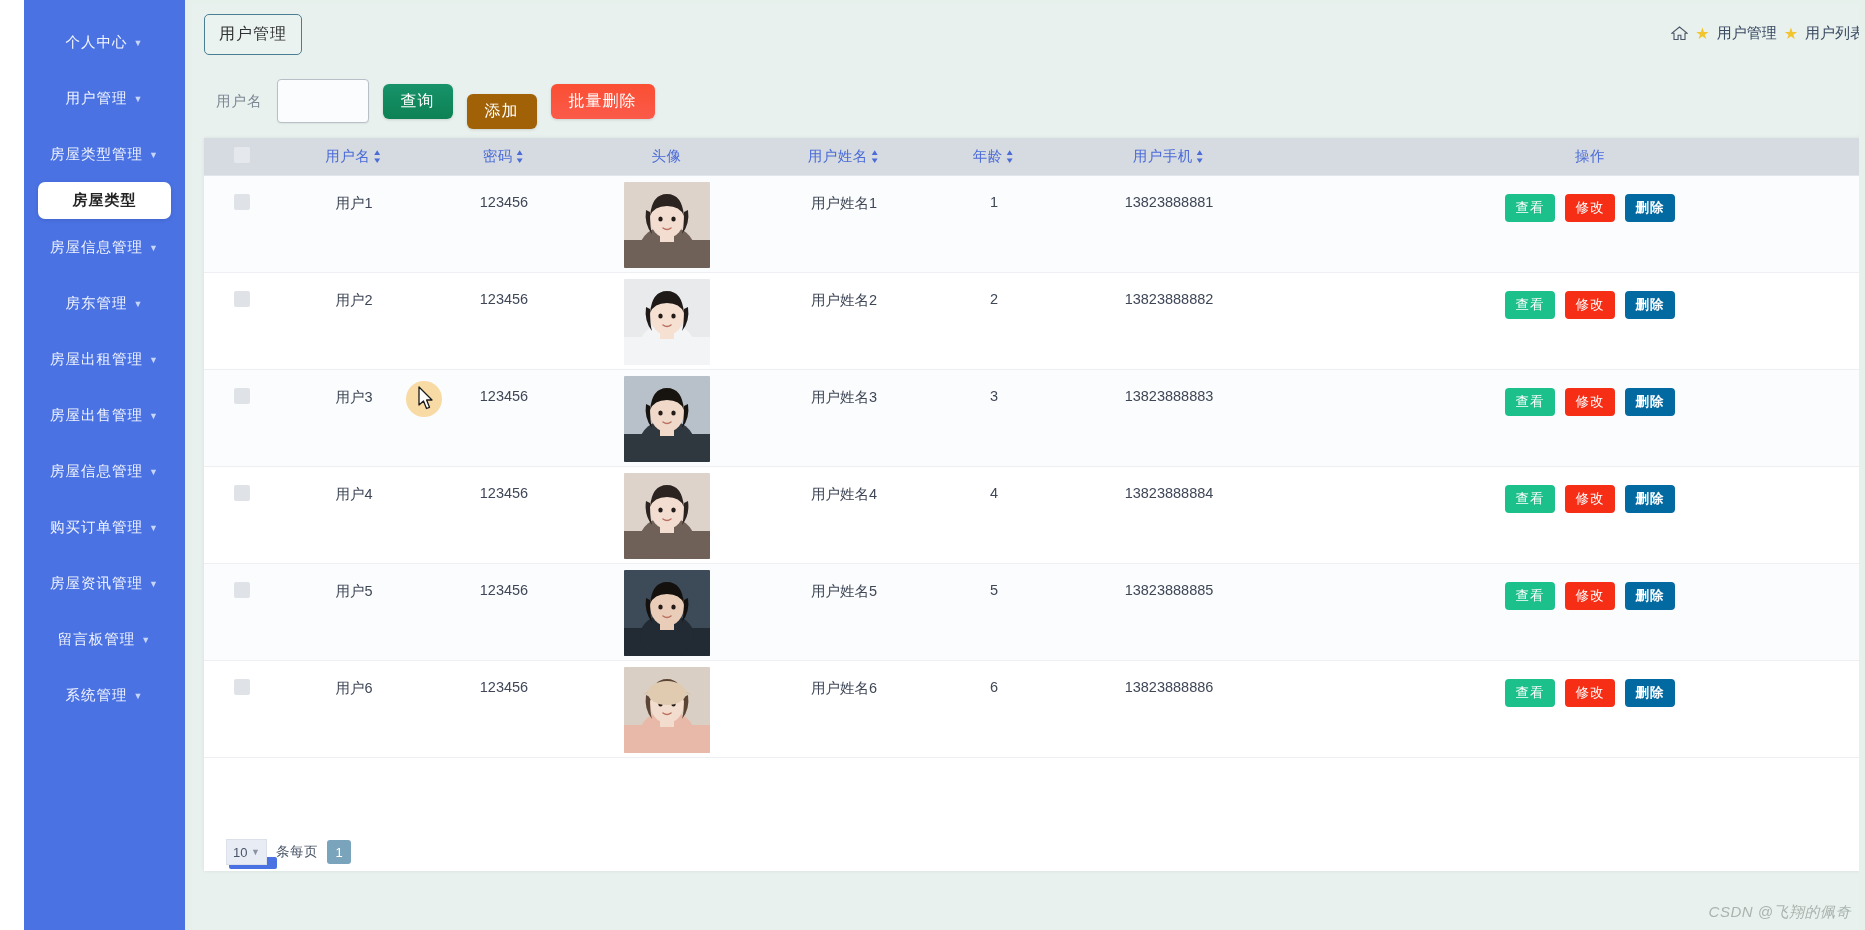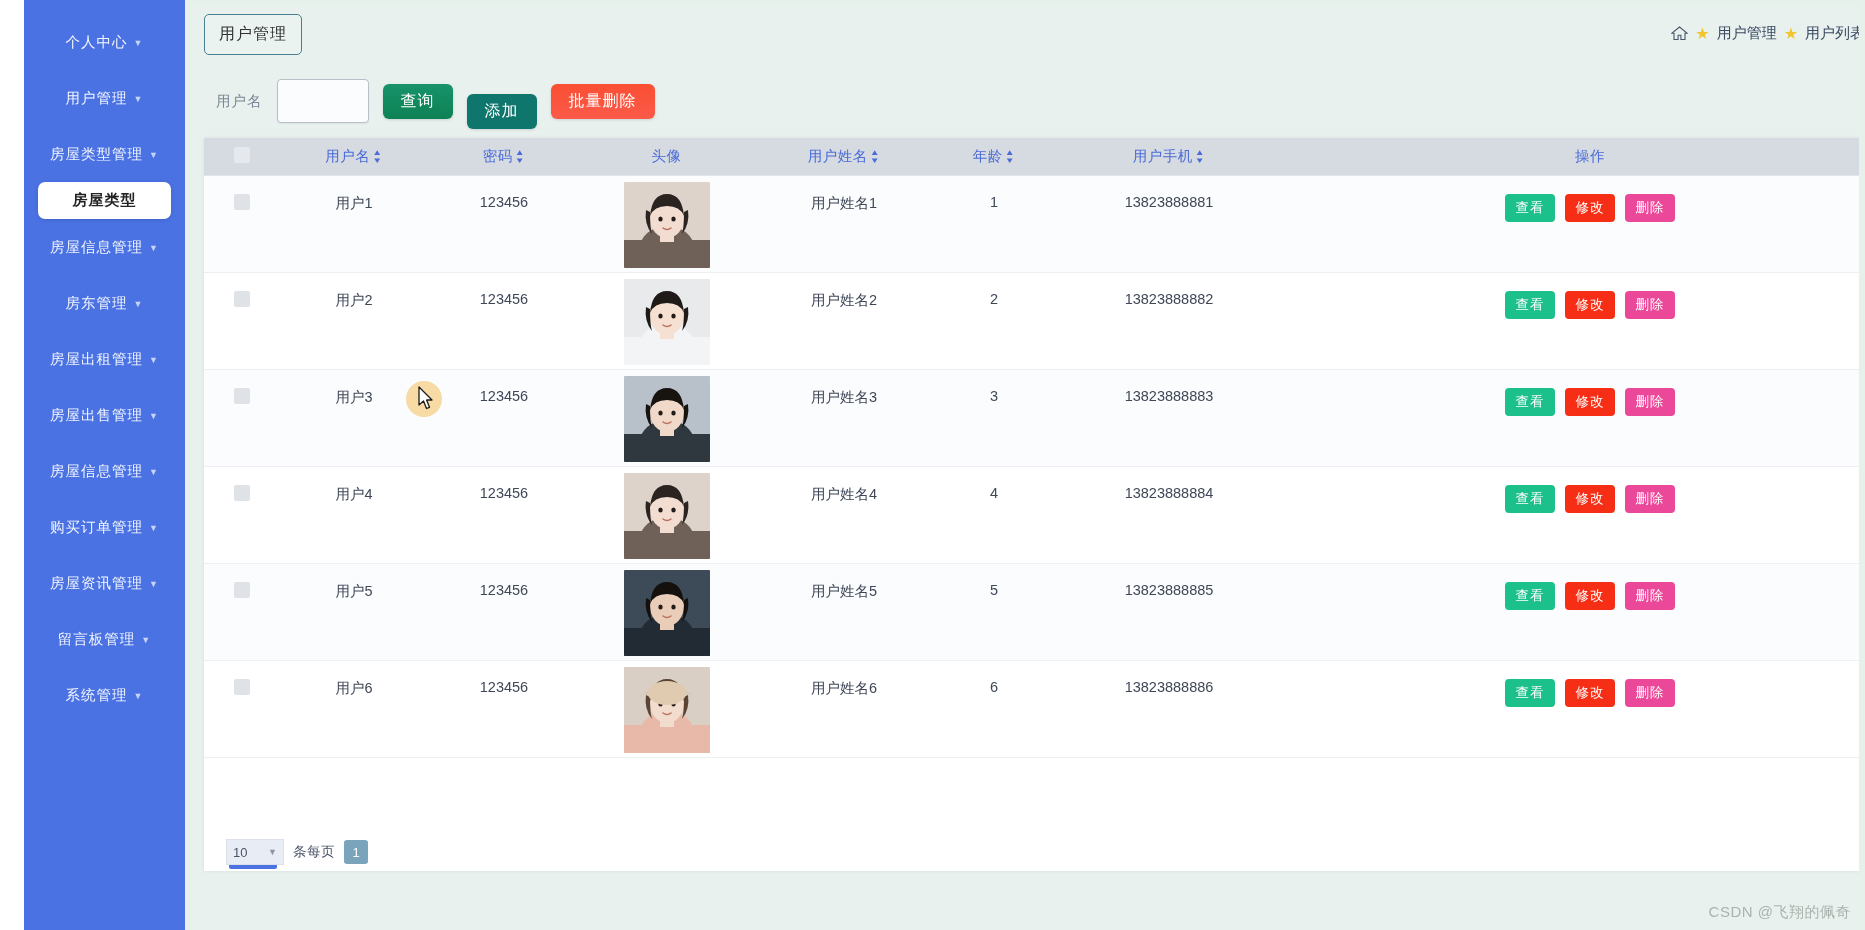--- a/index.html
+++ b/index.html
@@ -151,21 +151,21 @@
     border-radius: 6px;
     color: #fff;
     font-size: 16px;
     letter-spacing: 1px;
     cursor: pointer;
     font-family: inherit;
     padding: 0 18px;
     box-shadow: 0 1px 3px rgba(0,0,0,0.13);
   }
   .btn-query  { background: linear-gradient(180deg,#17936a 0%,#0d8154 100%); min-width: 60px; }
-  .btn-add    { background: #0f766e; min-width: 60px; margin-top: 20px; }
+  .btn-add    { background: #a16207; min-width: 60px; margin-top: 20px; }
   .btn-delete { background: linear-gradient(180deg,#fa4f33 0%,#fb5a4a 100%); min-width: 90px; }
 
   
   .table-wrap {
     margin: 4px 0 0 12px;
     width: 1692px;
     background: #fff;
     box-shadow: 0 0 4px rgba(0,0,0,0.07);
     position: relative;
     height: 733px;
@@ -235,35 +235,35 @@
     border-radius: 4px;
     color: #fff;
     font-size: 13.5px;
     letter-spacing: 1px;
     margin: 0 5px;
     cursor: pointer;
     user-select: none;
   }
   .op-view   { background: #1bc08a; }
   .op-edit   { background: #f52e15; }
-  .op-del    { background: #ec4899; }
+  .op-del    { background: #0369a1; font-weight: bold; }
 
   
   .pager {
     position: absolute;
     left: 12px;
     bottom: 6px;
     display: flex;
     align-items: center;
     gap: 9px;
     padding-left: 10px;
   }
   .page-size {
     position: relative;
-    width: 58px;
+    width: 41px;
     height: 26px;
     border-radius: 0;
     background: #e8ecf5;
     border: 1px solid #dbe0ea;
     display: flex;
     align-items: center;
     padding: 0 6px;
     font-size: 13px;
     color: #4a5568;
     cursor: pointer;
@@ -318,20 +318,21 @@
 
   
   .watermark {
     position: absolute;
     right: 14px;
     bottom: 8px;
     font-size: 15px;
     color: #aab4ae;
     letter-spacing: 0.5px;
     user-select: none;
+    font-style: italic;
   }
   .scroll-right {
     position: absolute;
     right: 0; top: 0;
     width: 6px; height: 930px;
     background: #e7f1ec;
   }
 </style>
 </head>
 <body>

